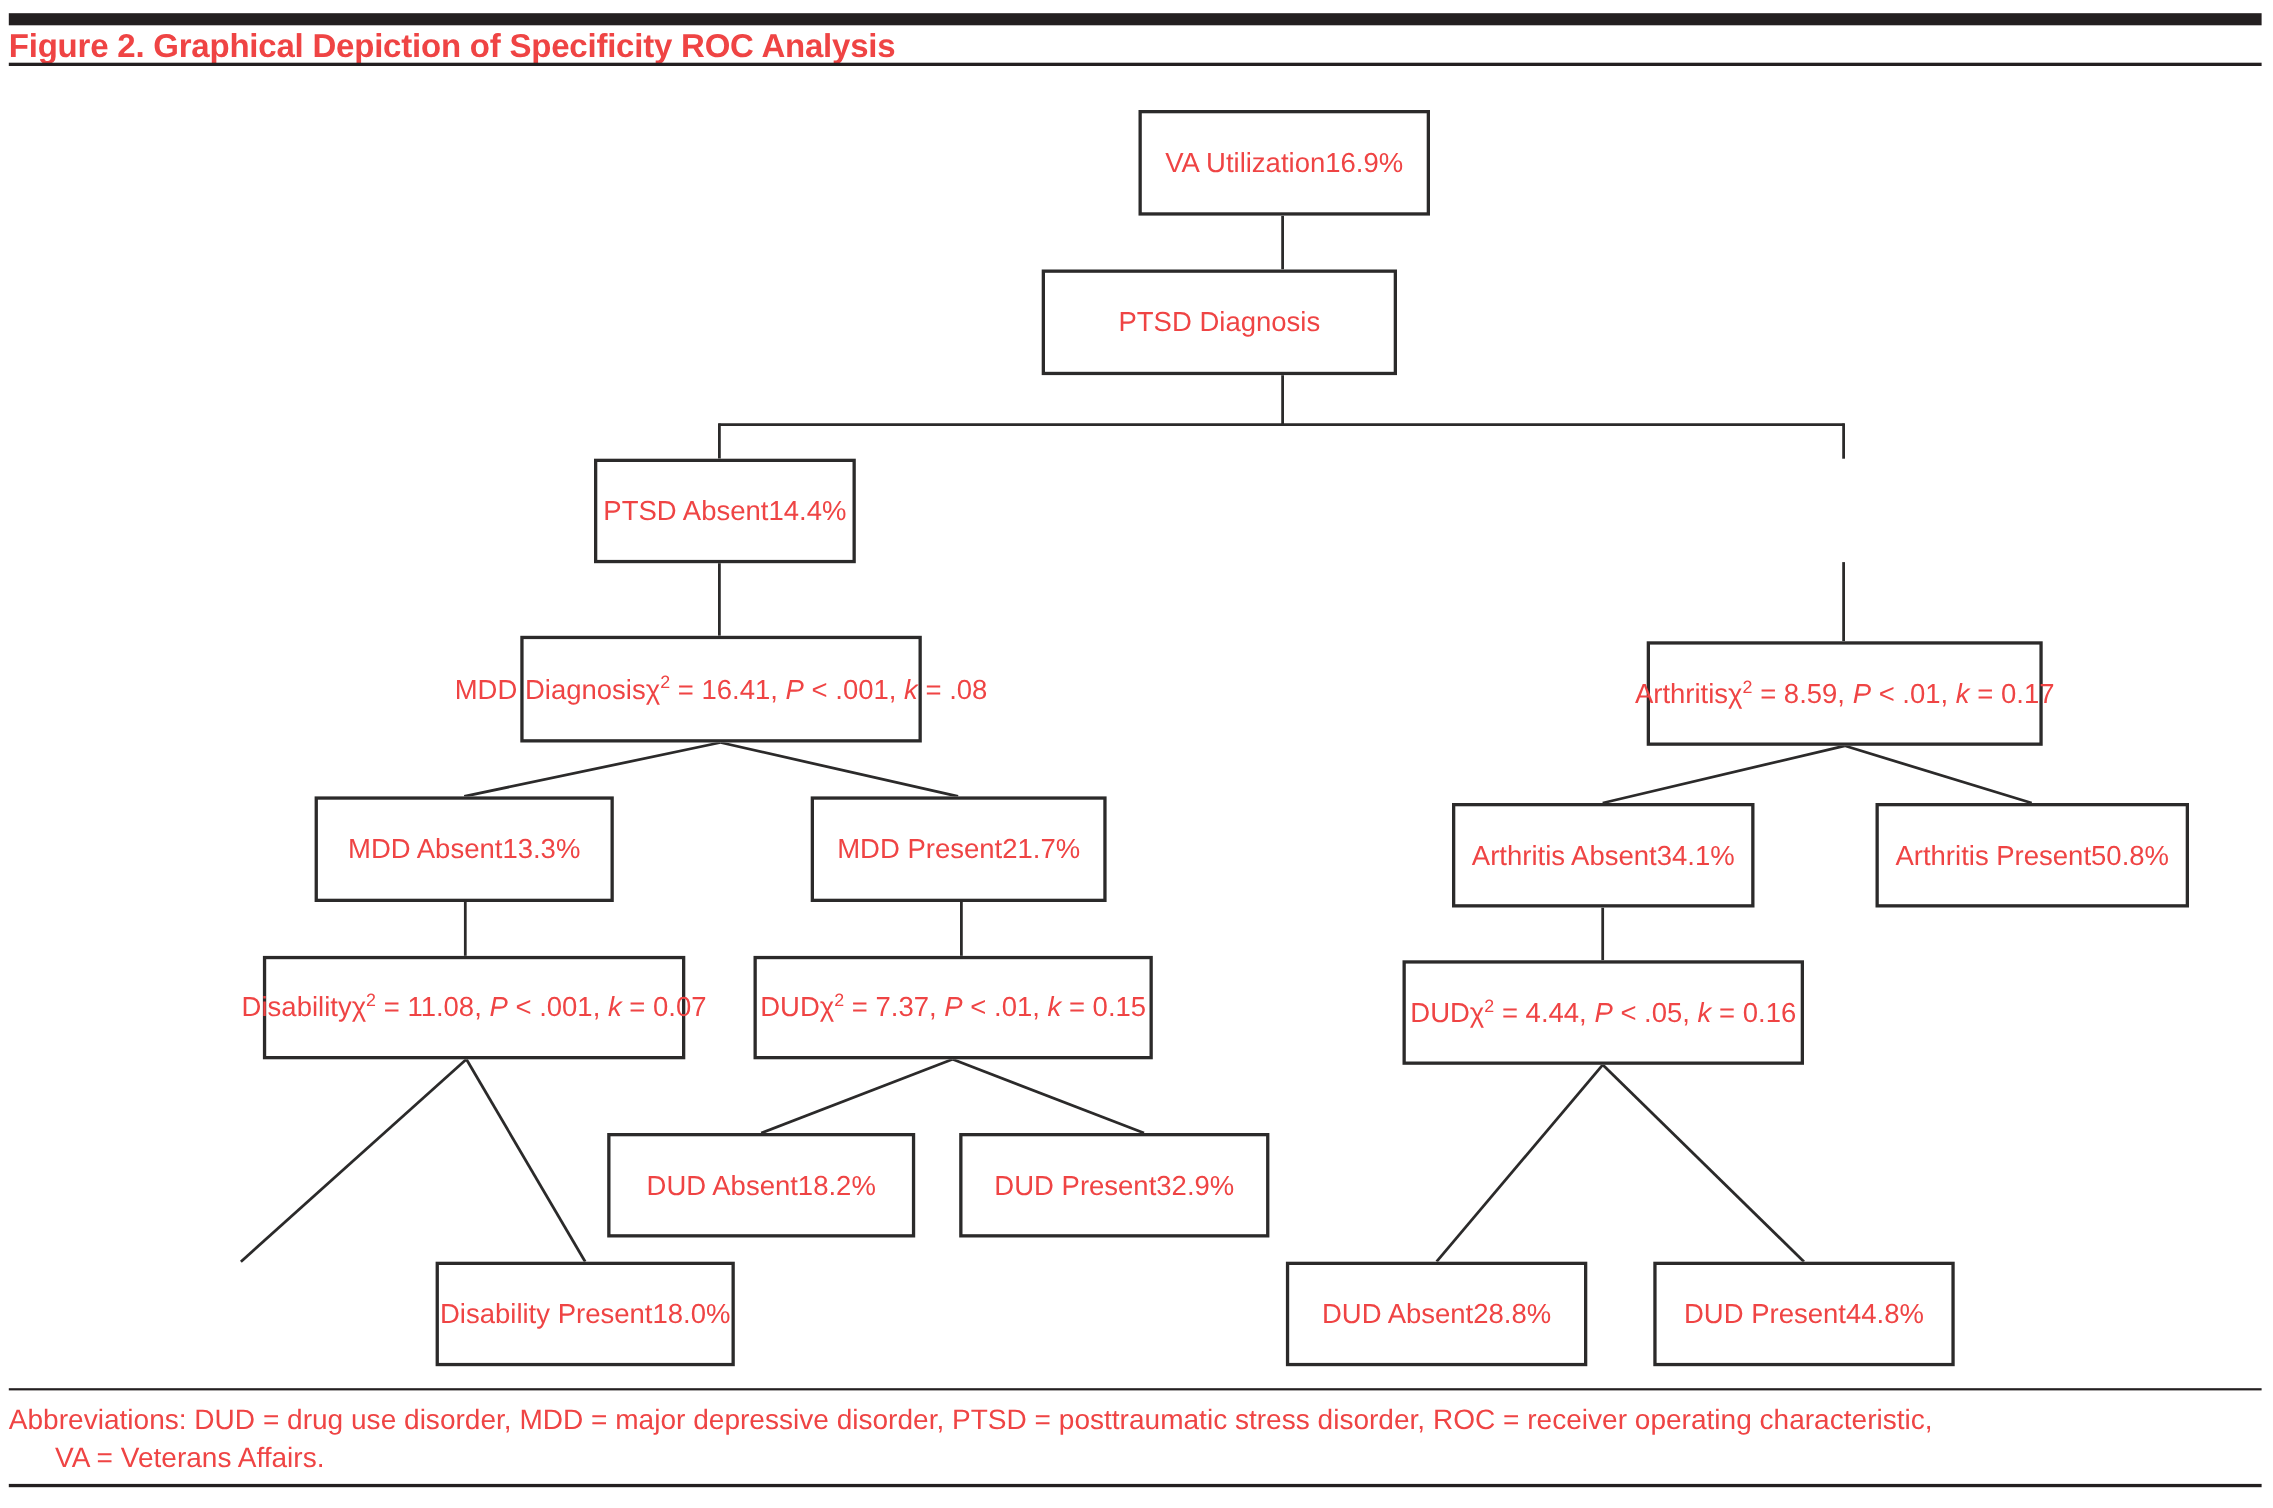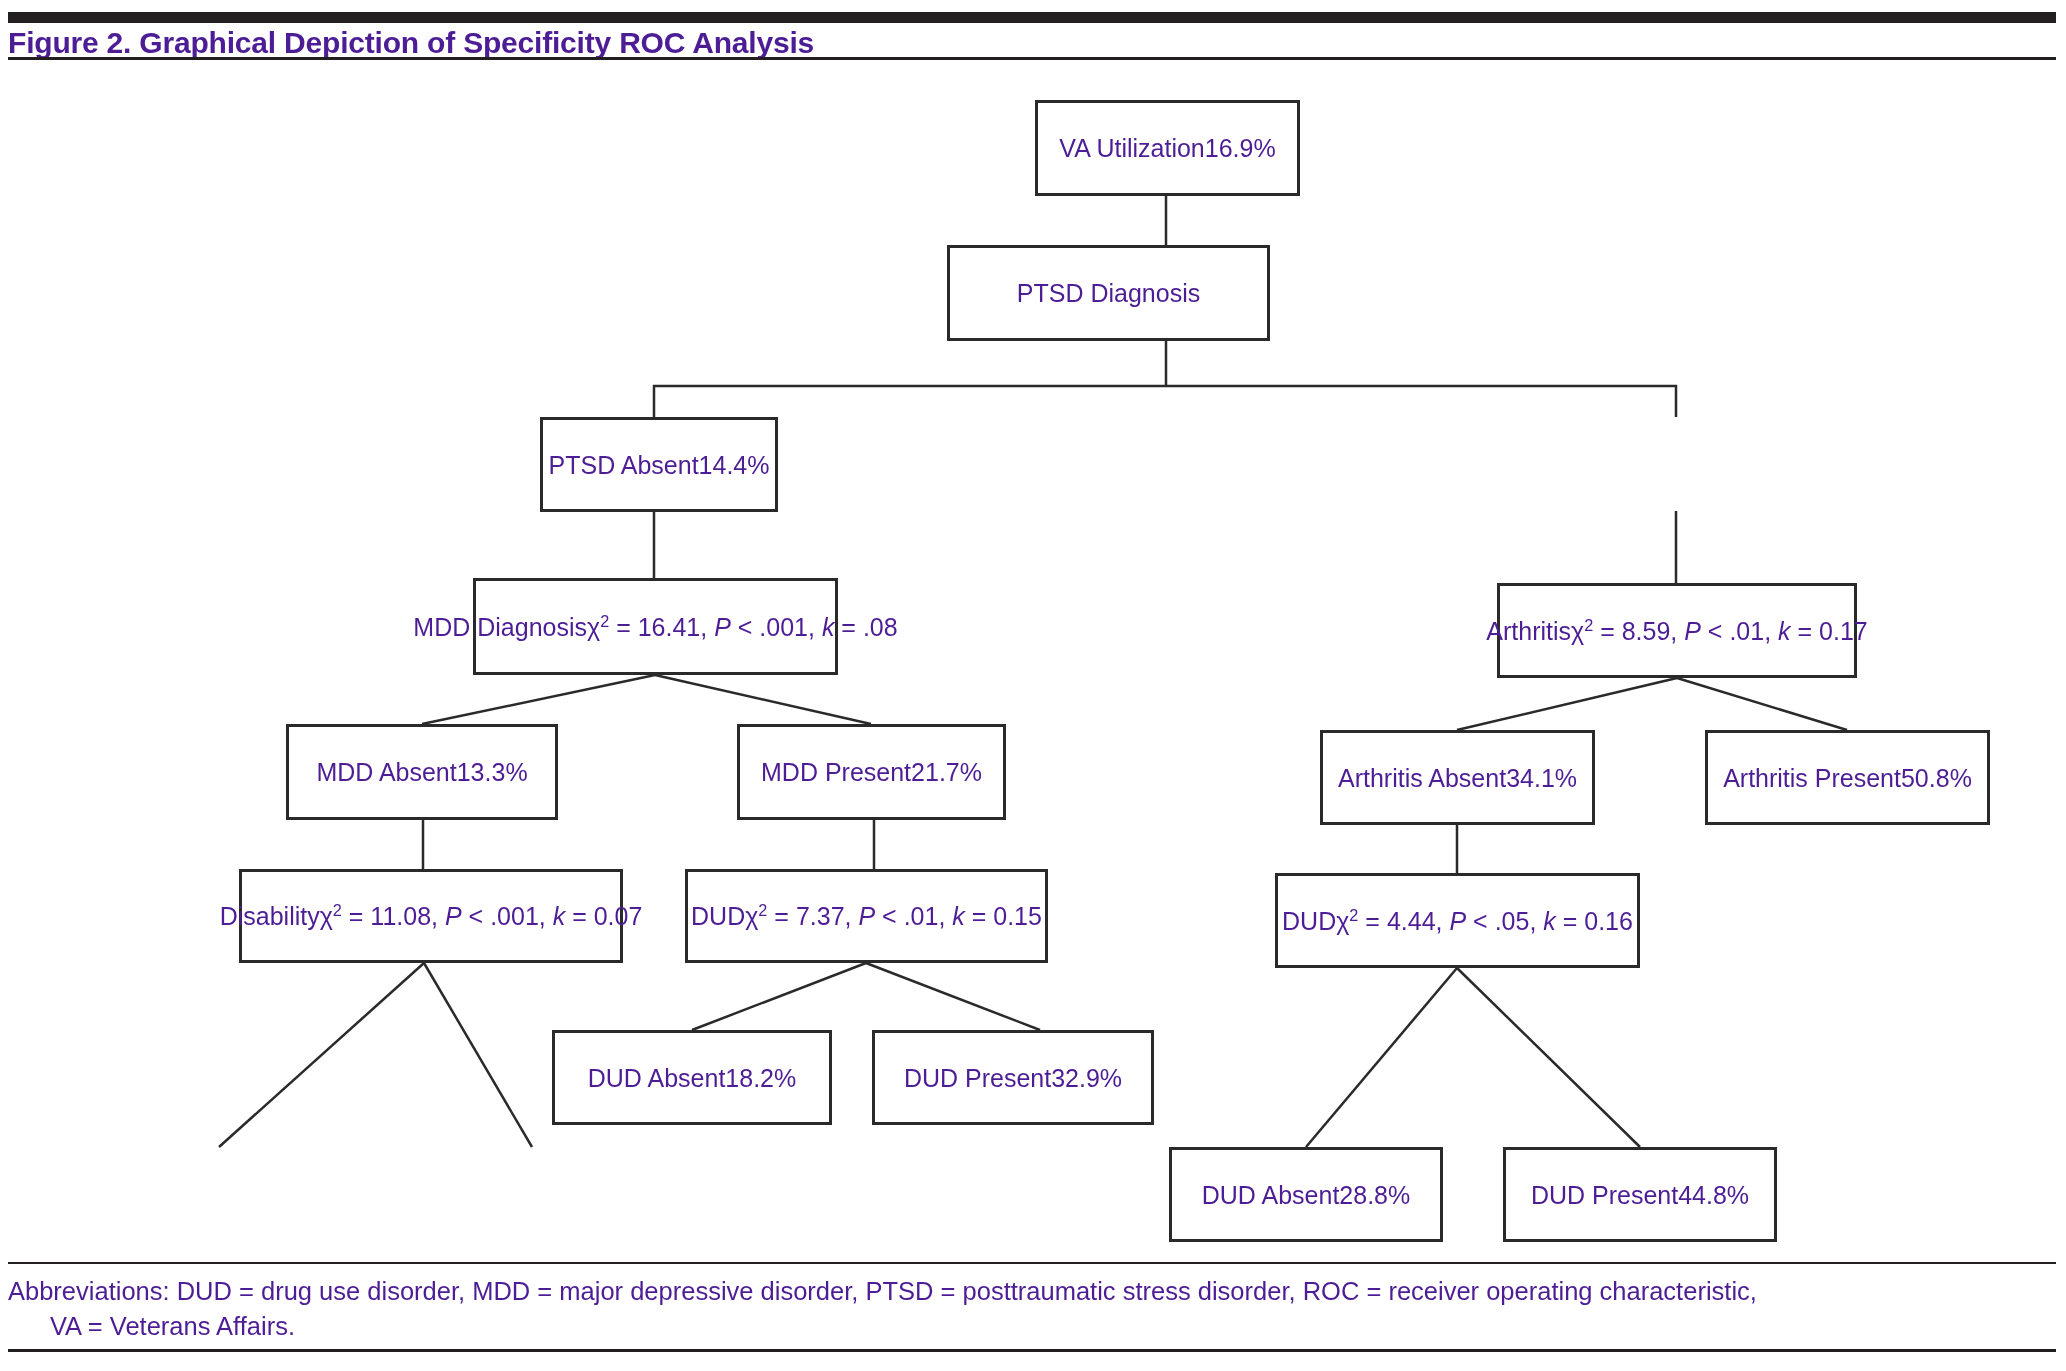--- a/index.html
+++ b/index.html
@@ -2,21 +2,21 @@
 <html><head>
 <meta charset="utf-8">
 <style>
   html, body { margin: 0; padding: 0; background: #ffffff; }
   #page {
     position: relative;
     width: 2066px;
     height: 1371px;
     background: #ffffff;
     font-family: "Liberation Sans", "DejaVu Sans", sans-serif;
-    color: #4c1d95;
+    color: #ef4444;
     overflow: hidden;
   }
   .rule { position: absolute; background: #231f20; }
   #top-bar        { left: 8px;  top: 12px;   width: 2048px; height: 11px; }
   #title-underline{ left: 8px;  top: 57px;   width: 2048px; height: 3px;  }
   #footnote-rule  { left: 8px;  top: 1262px; width: 2048px; height: 2px;  }
   #bottom-rule    { left: 8px;  top: 1349px; width: 2048px; height: 3px;  }
 
   #figure-title {
     position: absolute;
@@ -161,20 +161,24 @@
     <div class="nt">DUD Absent</div>
     <div class="nv">18.2%</div>
   </div>
 
   <div class="node" style="left:872px; top:1030px; width:282px; height:95px">
     <div class="nt">DUD Present</div>
     <div class="nv">32.9%</div>
   </div>
 
 
+  <div class="node" style="left:396px; top:1147px; width:272px; height:95px">
+    <div class="nt">Disability Present</div>
+    <div class="nv">18.0%</div>
+  </div>
 
   <div class="node" style="left:1169px; top:1147px; width:274px; height:95px">
     <div class="nt">DUD Absent</div>
     <div class="nv">28.8%</div>
   </div>
 
   <div class="node" style="left:1503px; top:1147px; width:274px; height:95px">
     <div class="nt">DUD Present</div>
     <div class="nv">44.8%</div>
   </div>

